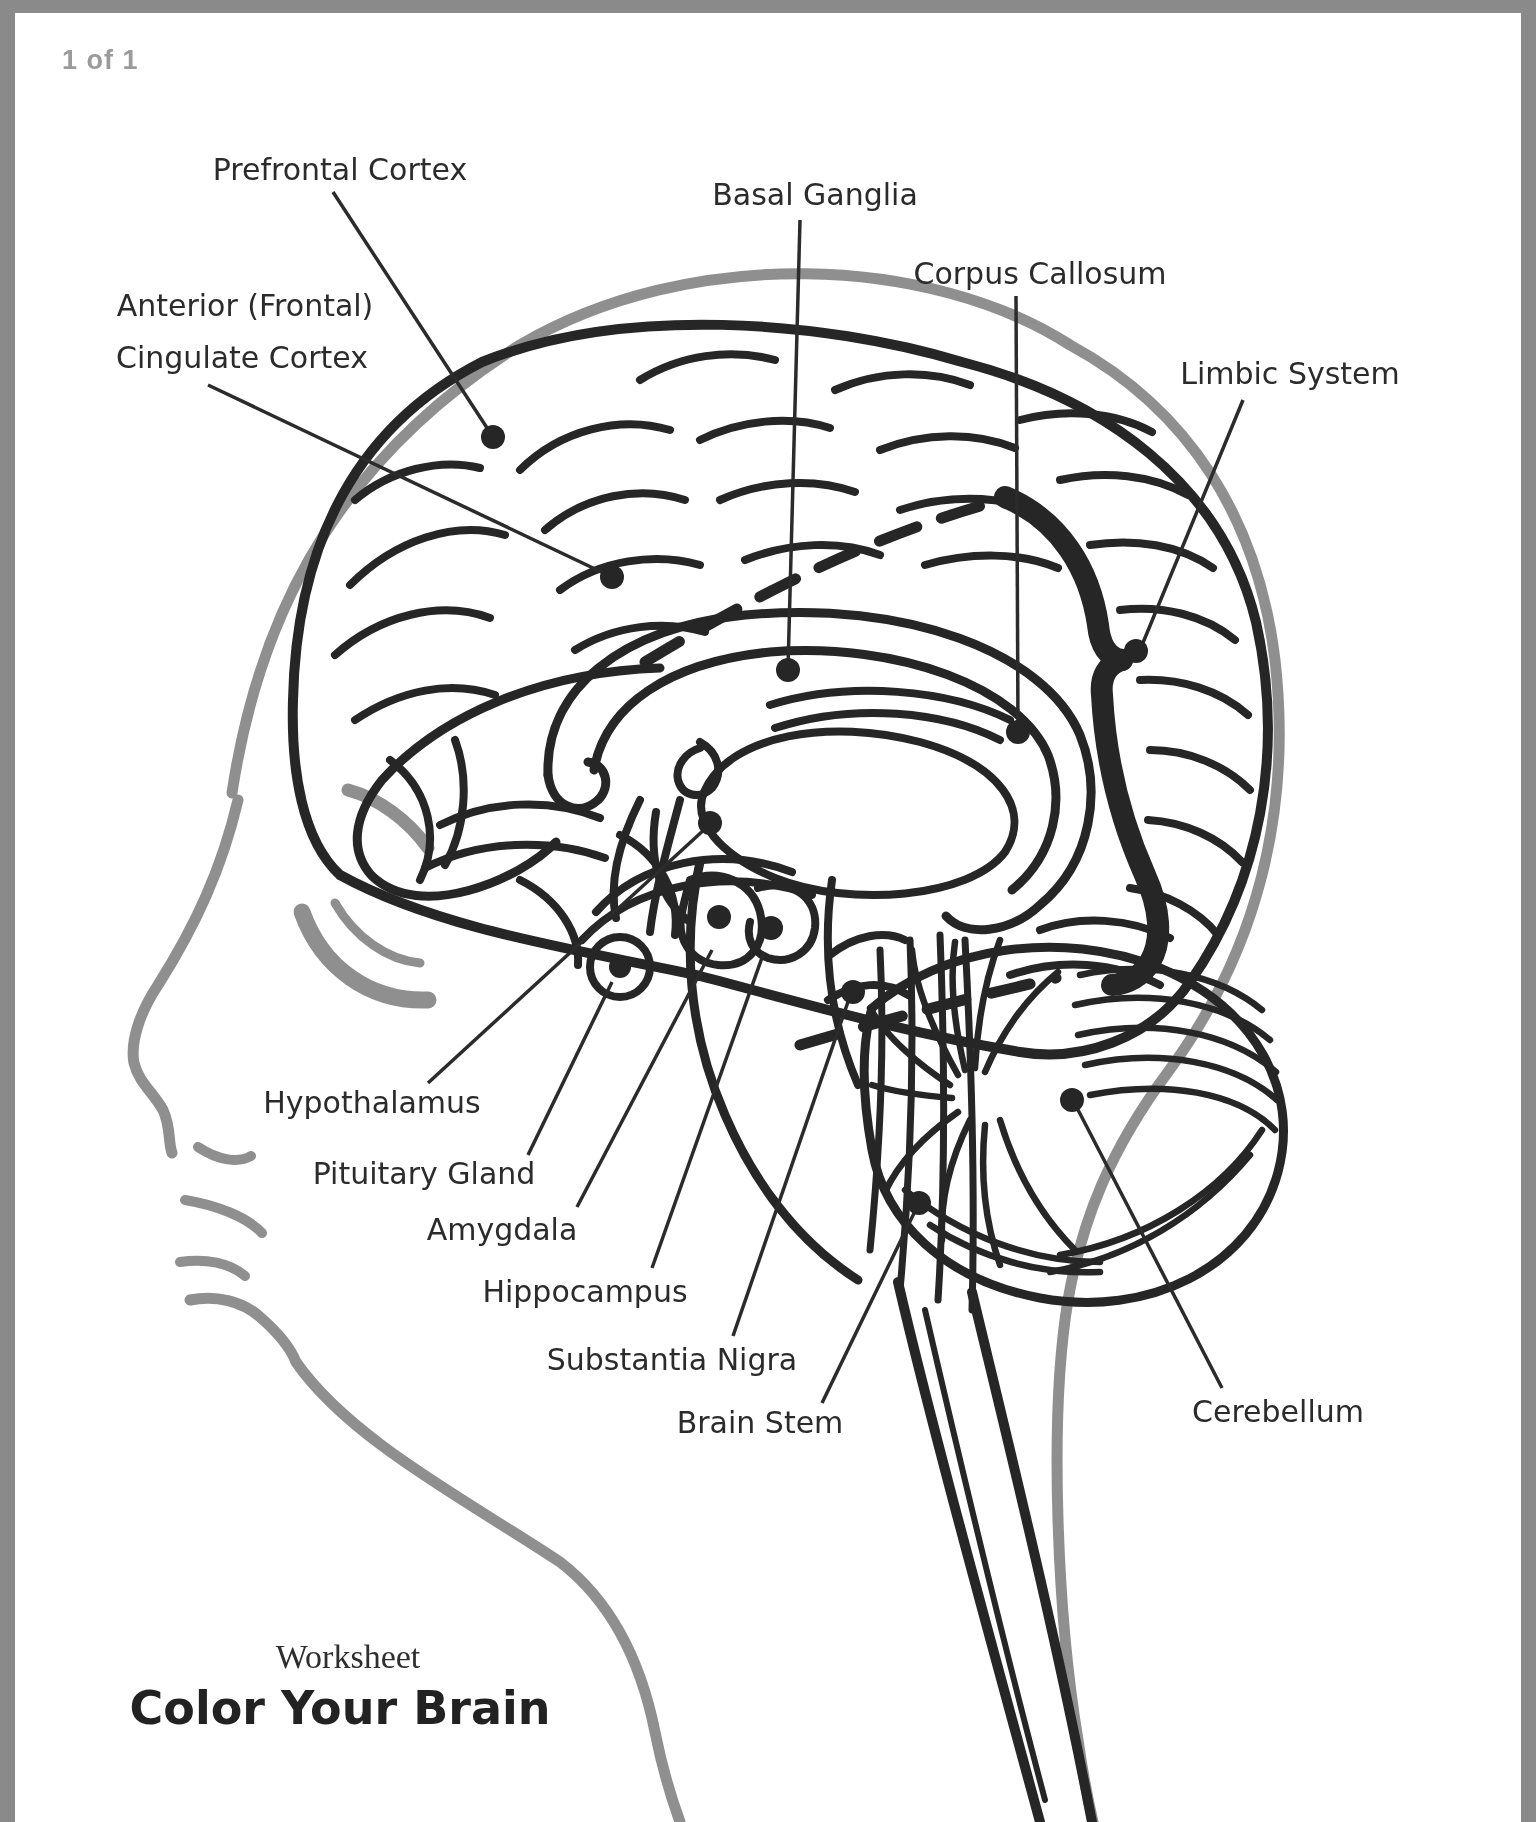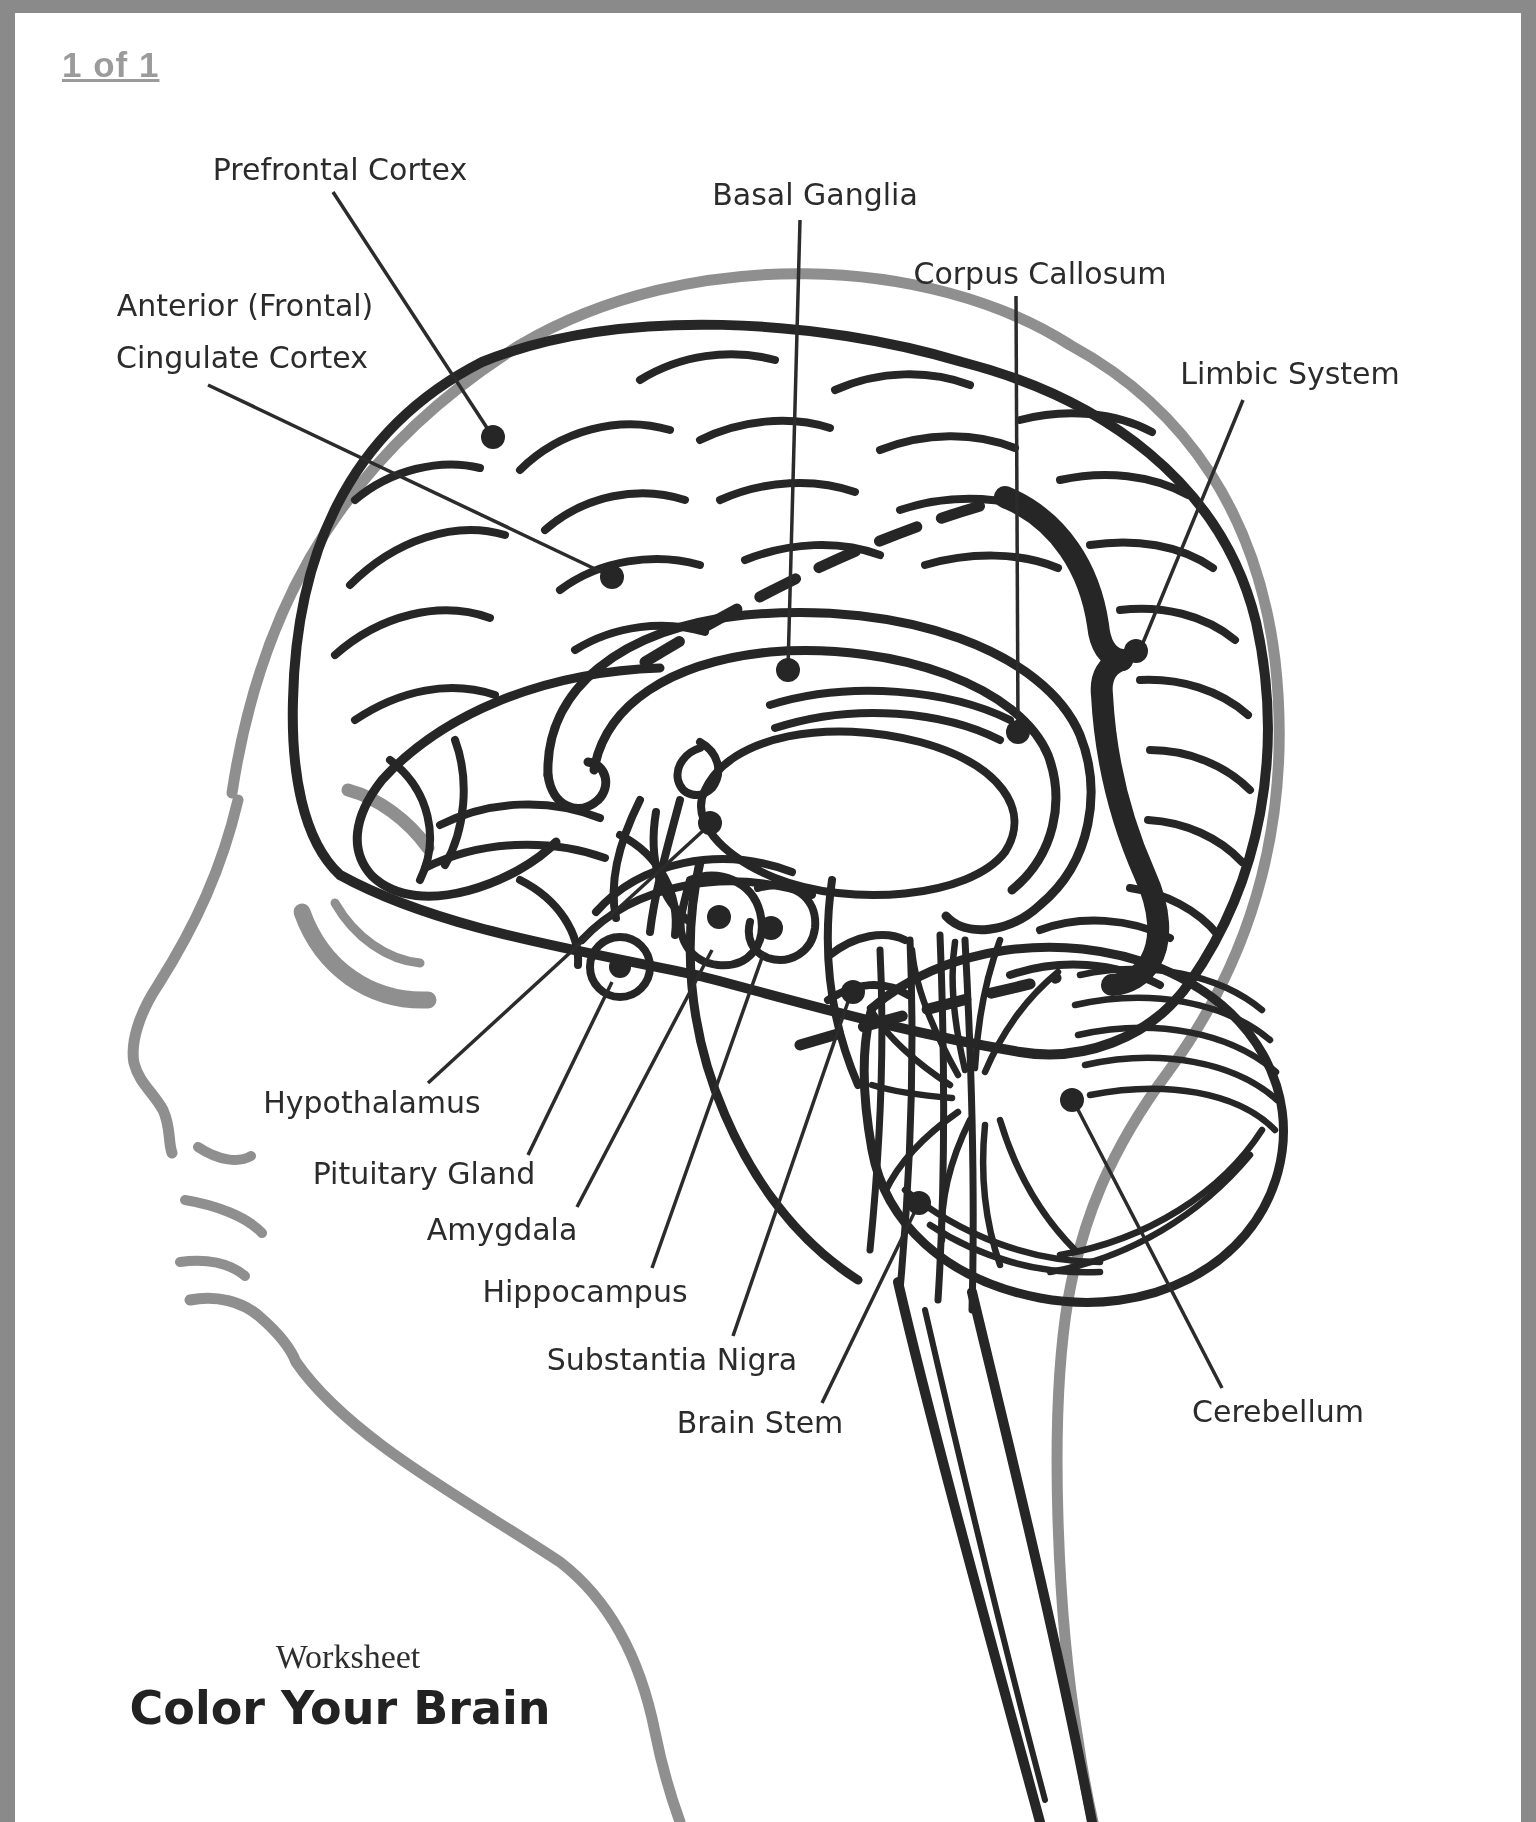--- a/index.html
+++ b/index.html
@@ -9,21 +9,21 @@
     font-family:"DejaVu Sans", sans-serif;
     overflow:hidden;
   }
   .page{
     position:absolute;left:15px;top:13px;right:15px;bottom:0;
     background:#ffffff;
   }
   .page-indicator{
     position:absolute;left:62px;top:45px;
     font-family:"Liberation Sans", sans-serif;
-    font-weight:bold;font-size:35px;color:#9b9b9b;letter-spacing:1px;text-decoration:underline;
+    font-weight:bold;font-size:27px;color:#9b9b9b;letter-spacing:1px;
   }
   svg{position:absolute;left:0;top:0;}
   .ink{stroke:#262626;fill:none;stroke-linecap:round;stroke-linejoin:round;}
   .head{stroke:#8f8f8f;fill:none;stroke-linecap:round;stroke-linejoin:round;}
   .leader{stroke:#2b2b2b;stroke-width:3.5;fill:none;}
   .dot{fill:#262626;stroke:none;}
   .lbl{
     font-family:"DejaVu Sans", sans-serif;
     font-size:30px;fill:#2b2b2b;text-anchor:middle;
   }

